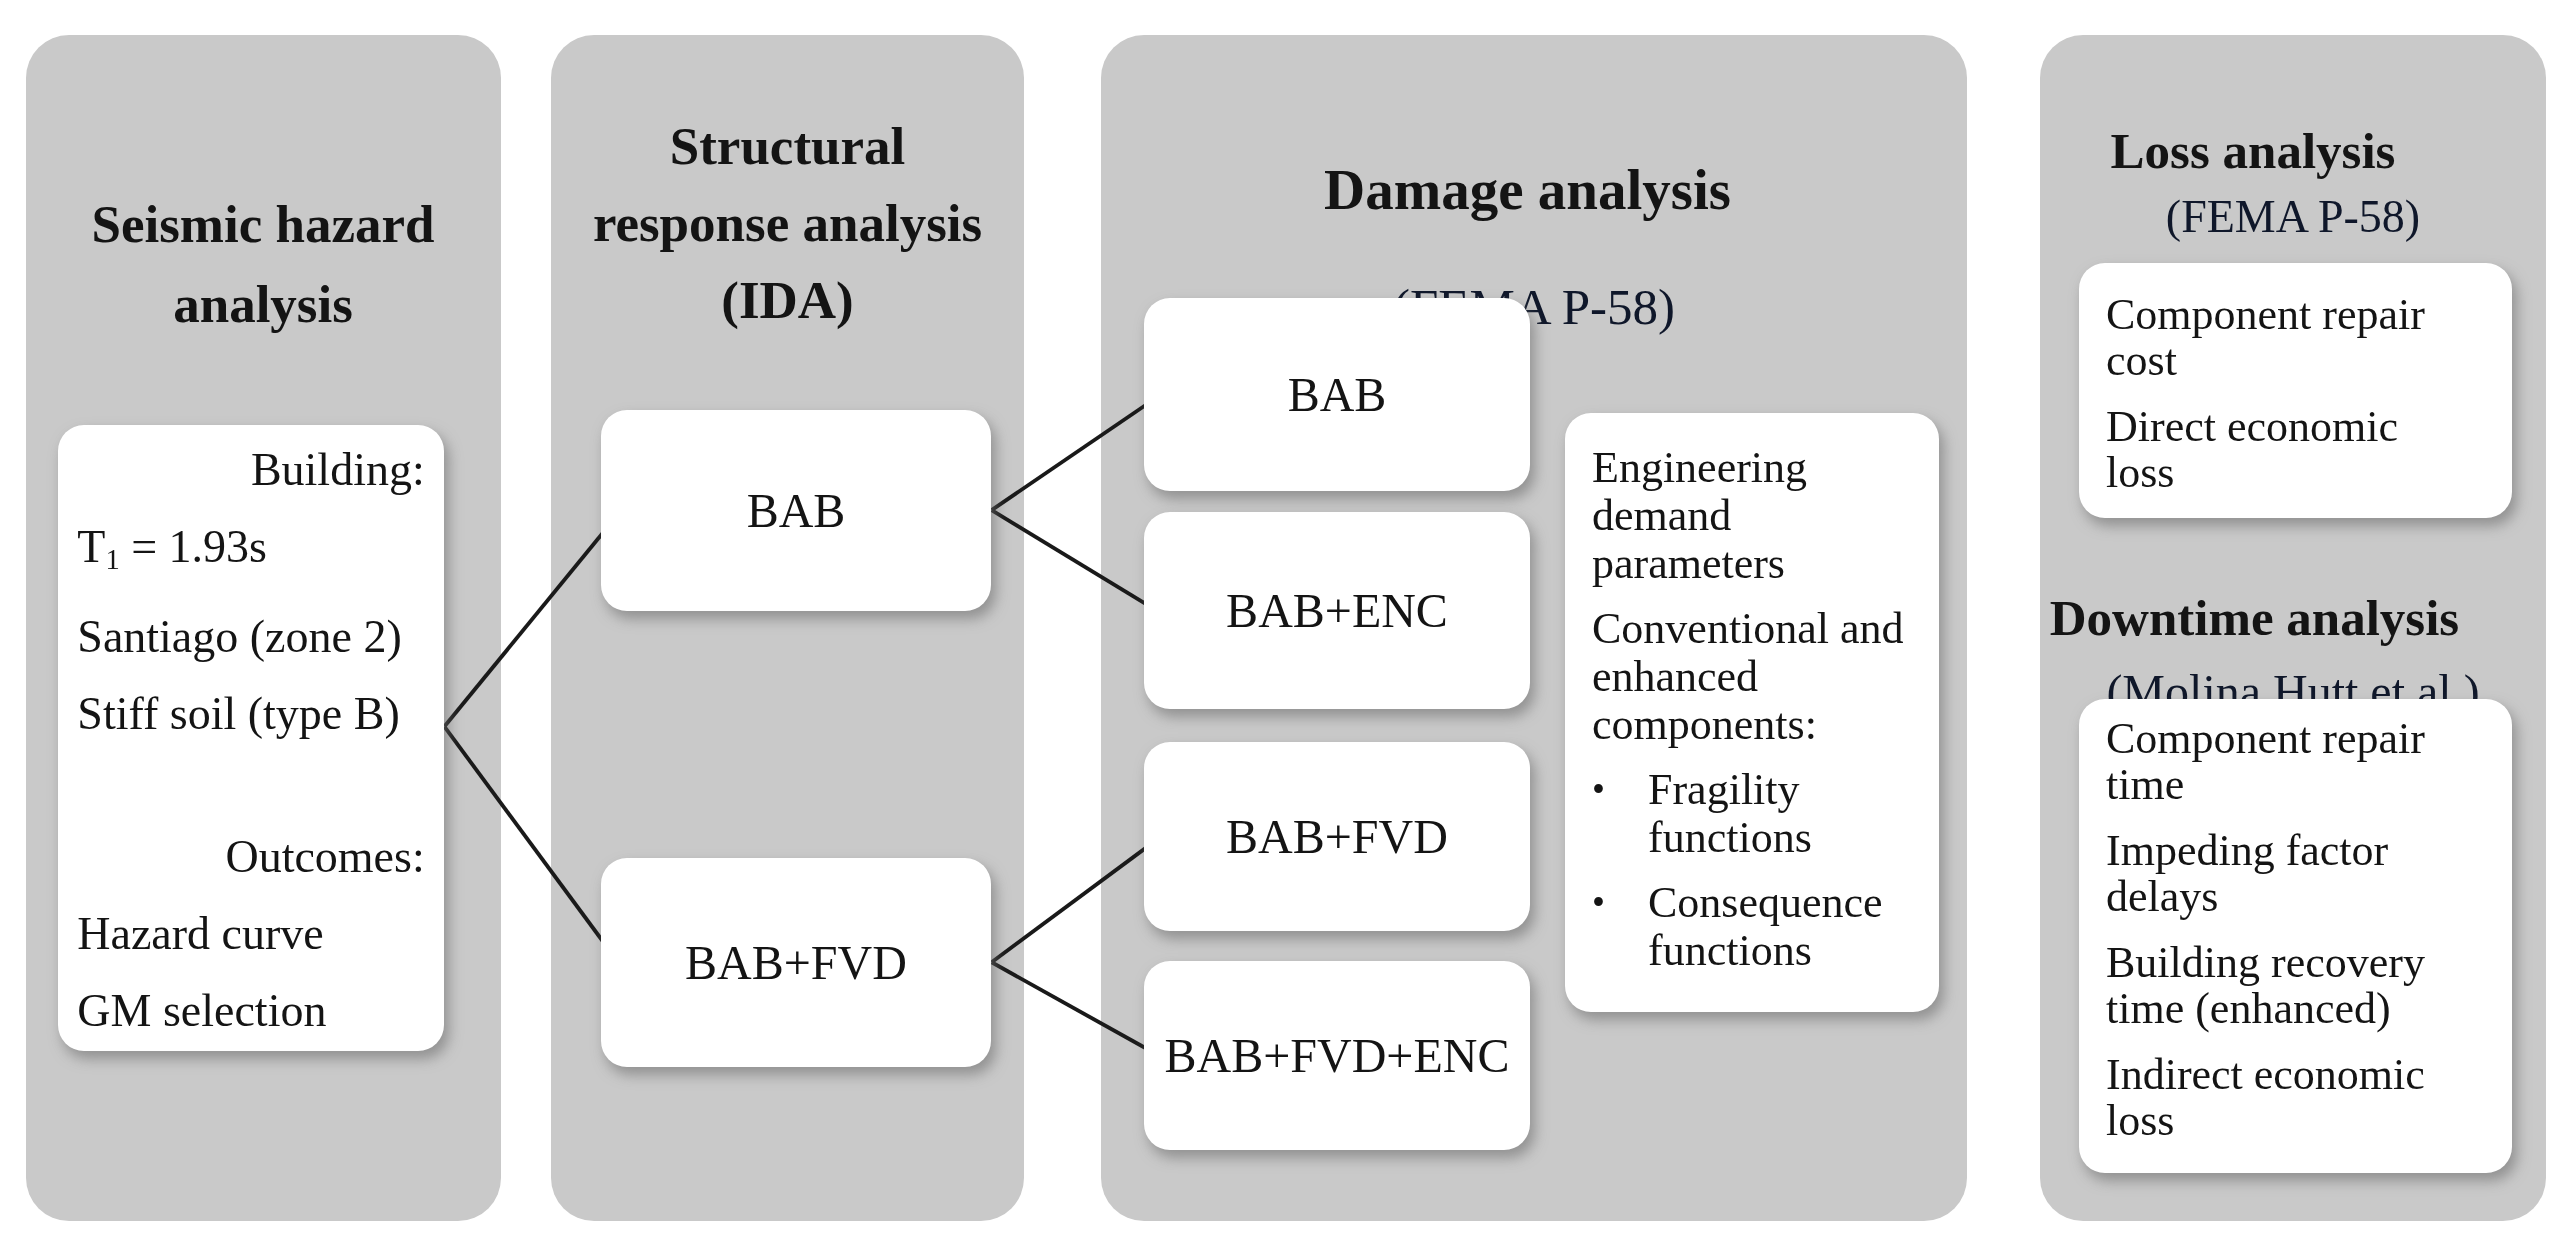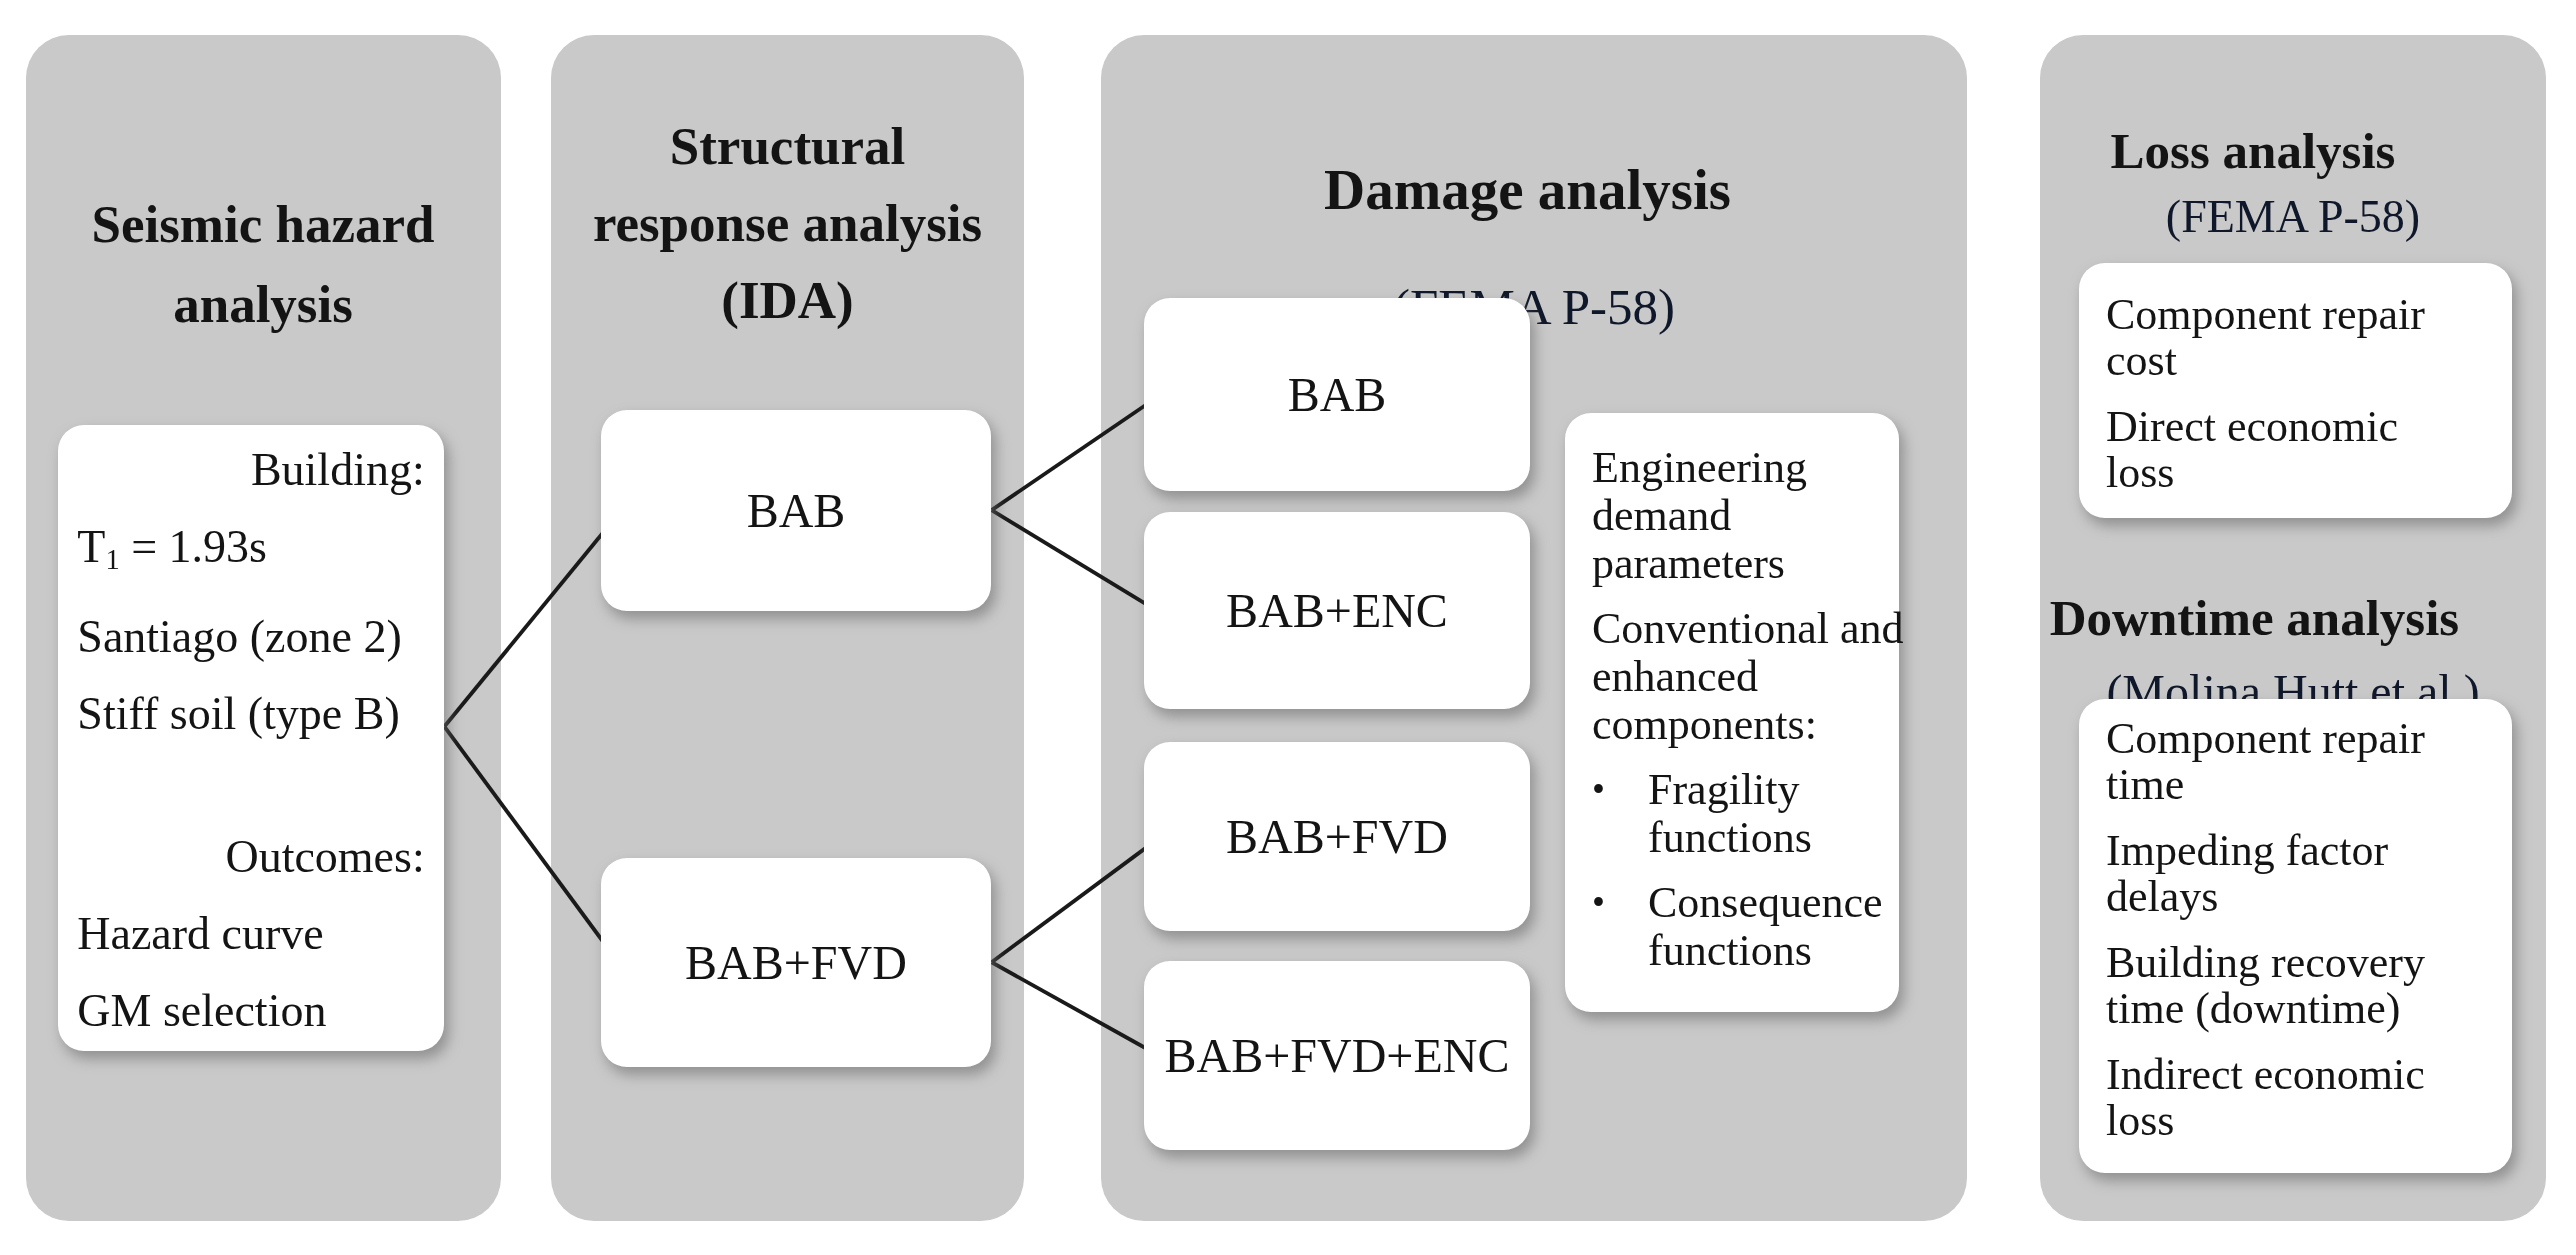--- a/index.html
+++ b/index.html
@@ -143,21 +143,21 @@
   <div class="wbox centerlabel" style="left:1144px;top:512px;width:386px;height:197px;">
     <span>BAB+ENC</span>
   </div>
   <div class="wbox centerlabel" style="left:1144px;top:742px;width:386px;height:189px;">
     <span>BAB+FVD</span>
   </div>
   <div class="wbox centerlabel" style="left:1144px;top:961px;width:386px;height:189px;">
     <span>BAB+FVD+ENC</span>
   </div>
 
-  <div class="wbox" style="left:1565px;top:413px;width:334px;height:599px;padding:31px 27px;box-sizing:border-box;">
+  <div class="wbox" style="left:1565px;top:413px;width:374px;height:599px;padding:31px 27px;box-sizing:border-box;">
     <div class="para">
       <div class="pline">Engineering</div>
       <div class="pline">demand</div>
       <div class="pline">parameters</div>
     </div>
     <div class="para">
       <div class="pline">Conventional and</div>
       <div class="pline">enhanced</div>
       <div class="pline">components:</div>
     </div>
@@ -206,21 +206,21 @@
     <div class="para">
       <div class="pline">Component repair</div>
       <div class="pline">time</div>
     </div>
     <div class="para">
       <div class="pline">Impeding factor</div>
       <div class="pline">delays</div>
     </div>
     <div class="para">
       <div class="pline">Building recovery</div>
-      <div class="pline">time (downtime)</div>
+      <div class="pline">time (enhanced)</div>
     </div>
     <div class="para">
       <div class="pline">Indirect economic</div>
       <div class="pline">loss</div>
     </div>
   </div>
 
 </div>
 
 

